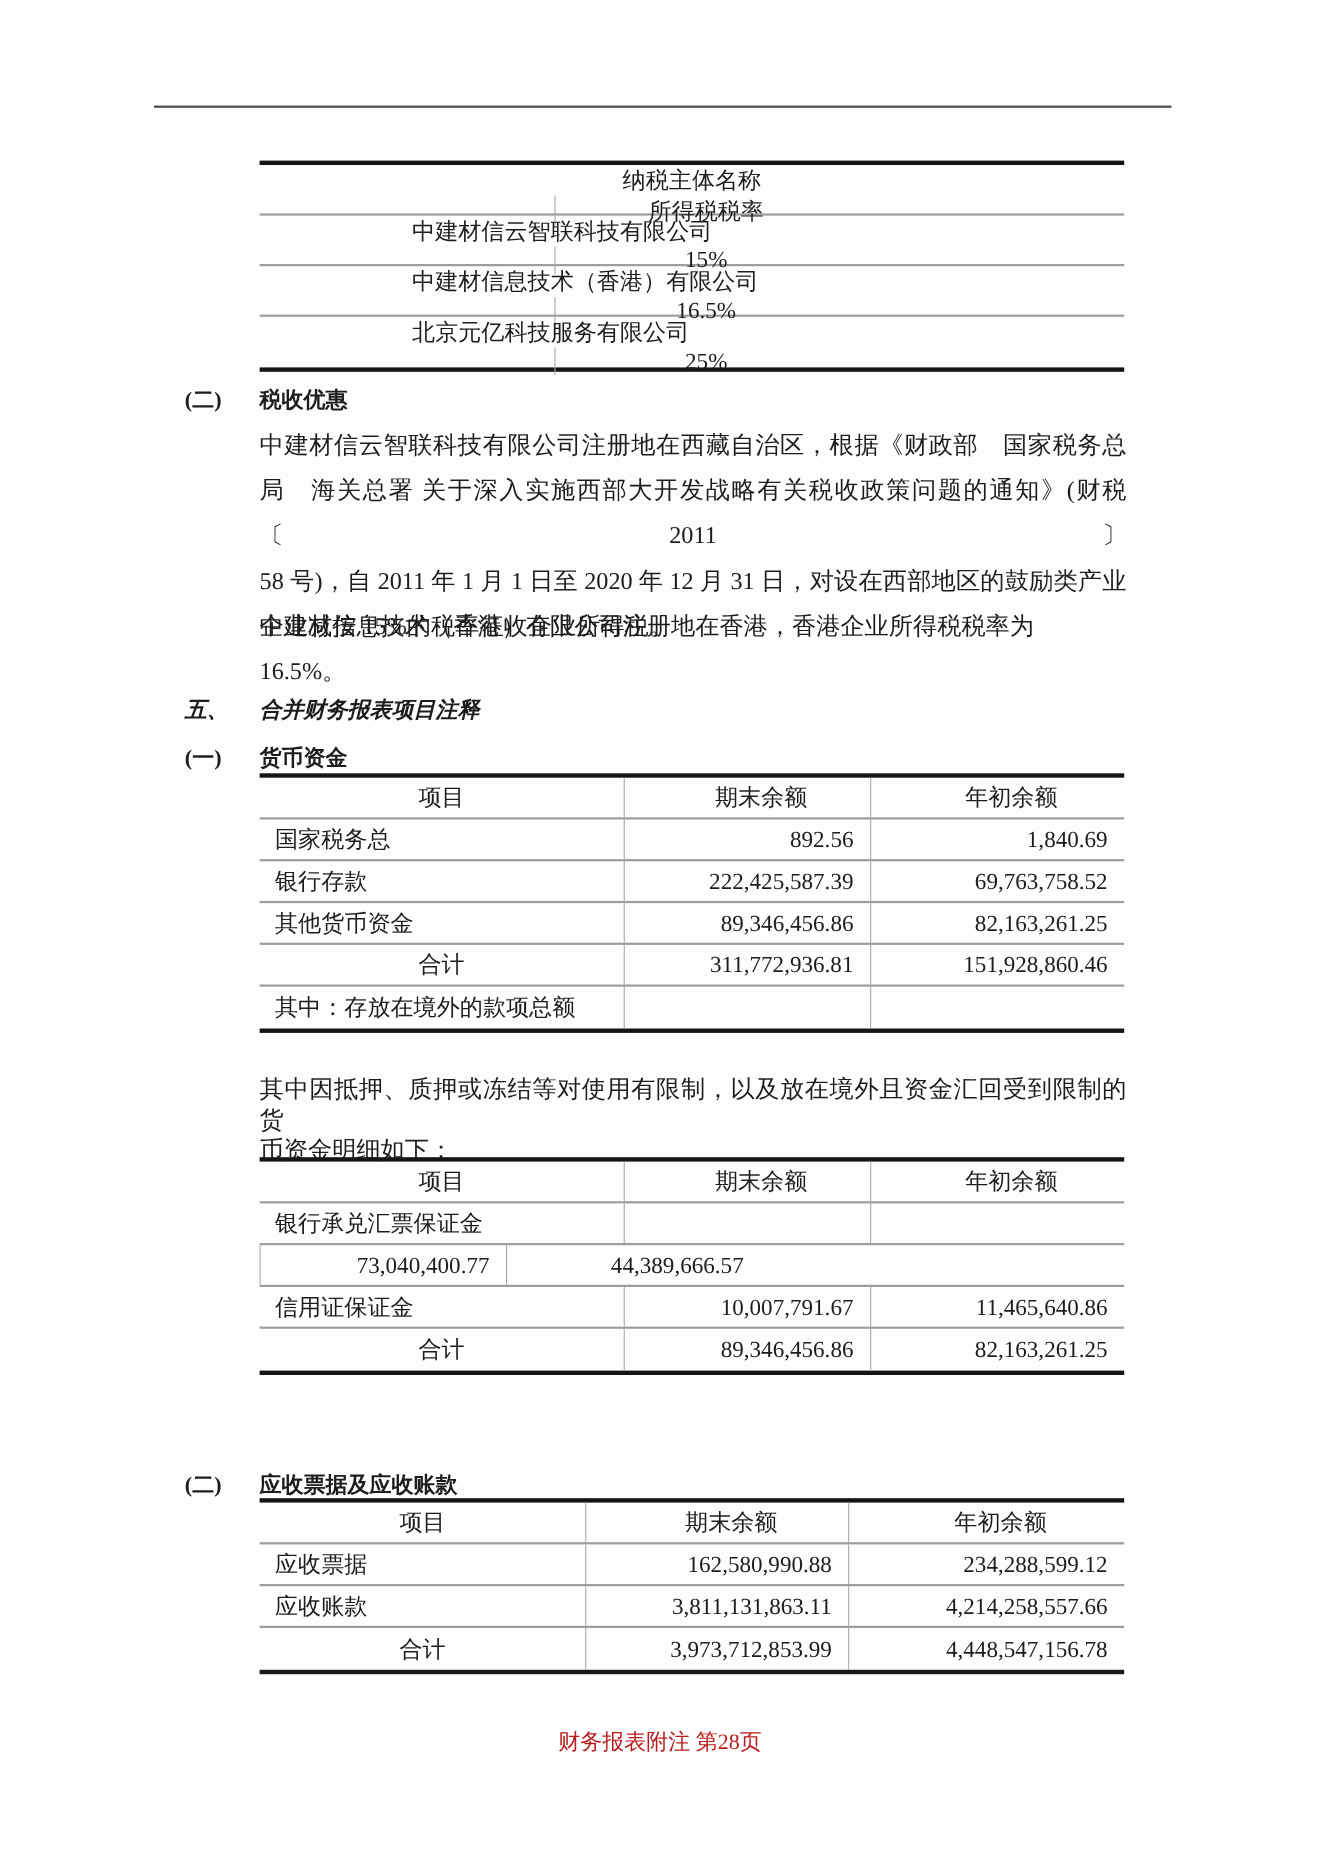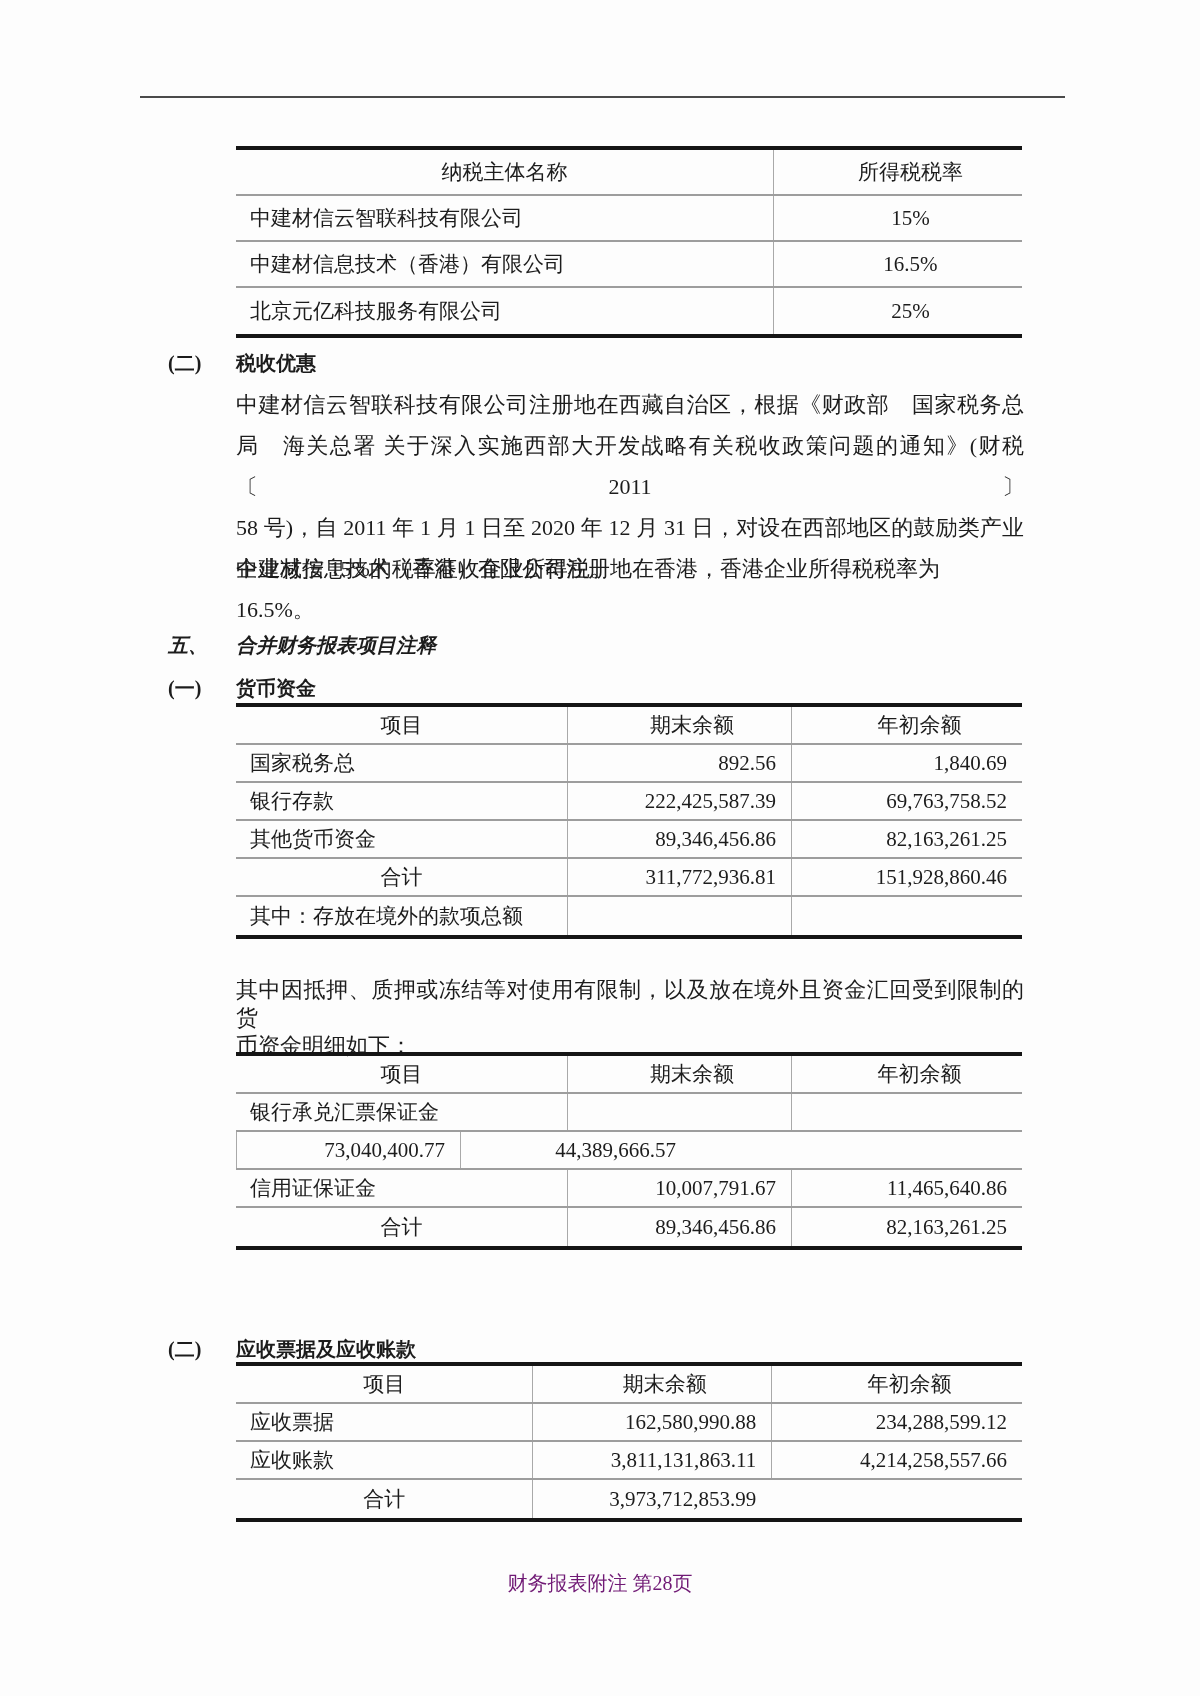--- a/index.html
+++ b/index.html
@@ -33,21 +33,21 @@
     border-bottom: 2px solid #9d9d9d;
   }
   .frow:last-child { border-bottom: none; }
   .cell { height: 100%; display: flex; align-items: center; }
   .cell.vline { border-left: 1px solid #a9a9a9; padding-left: 25px; }
   .cell.center { justify-content: center; }
   .cell.left   { justify-content: flex-start; padding-left: 14px; }
   .cell.right  { justify-content: flex-end; padding-right: 15px; }
   
   .tax-table { left: 236px; top: 146px; width: 786px; }
-  .tax-table .frow { height: 46px; }
+  .tax-table .frow { height: 46px; flex-direction: column; }
   .tax-table .c1 { width: 68.3%; }
   .tax-table .c2 { width: 31.7%; }
   
   .money-table .frow { height: 38px; }
   .money-table .c1 { width: 42.1%; }
   .money-table .c2 { width: 28.5%; }
   .money-table .c3 { width: 29.4%; }
   .tbl-monetary   { left: 236px; top: 703px;  width: 786px; }
   .tbl-restricted { left: 236px; top: 1052px; width: 786px; }
   
@@ -80,21 +80,21 @@
   .heading-five   { top: 632px; font-style: italic; }
   .heading-money  { top: 675px; }
   .para-restrict  { top: 976px; line-height: 28px; }
   .heading-recv   { top: 1336px; }
   .footer {
     position: absolute;
     left: 0; top: 1570px;
     width: 1200px;
     text-align: center;
     font-size: 20px;
-    color: #701a75;
+    color: #b91c1c;
   }
 </style>
 </head>
 <body>
 
 <div class="page">
 
   <div class="header-rule"></div>
 
   <div class="ftable tax-table">
@@ -220,18 +220,19 @@
       <div class="cell c3 right vline">234,288,599.12</div>
     </div>
     <div class="frow">
       <div class="cell c1 left">应收账款</div>
       <div class="cell c2 right vline">3,811,131,863.11</div>
       <div class="cell c3 right vline">4,214,258,557.66</div>
     </div>
     <div class="frow">
       <div class="cell c1 center">合计</div>
       <div class="cell c2 right vline">3,973,712,853.99</div>
+      <div class="cell c3 right vline">4,448,547,156.78</div>
     </div>
   </div>
 
   <div class="footer">财务报表附注 第28页</div>
 
 </div>
 
 </body></html>

